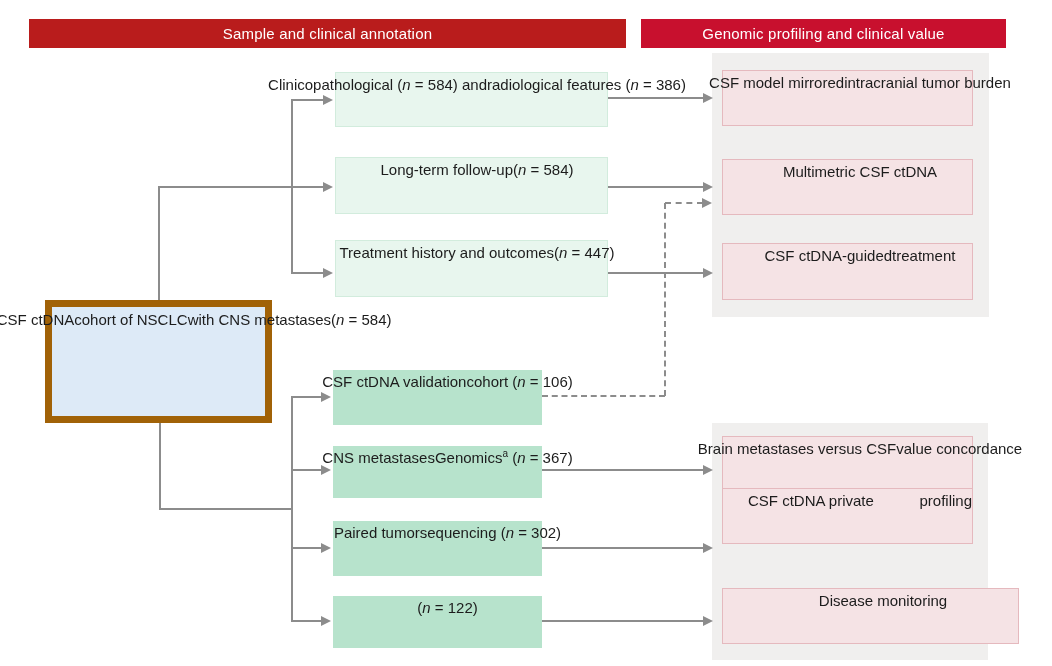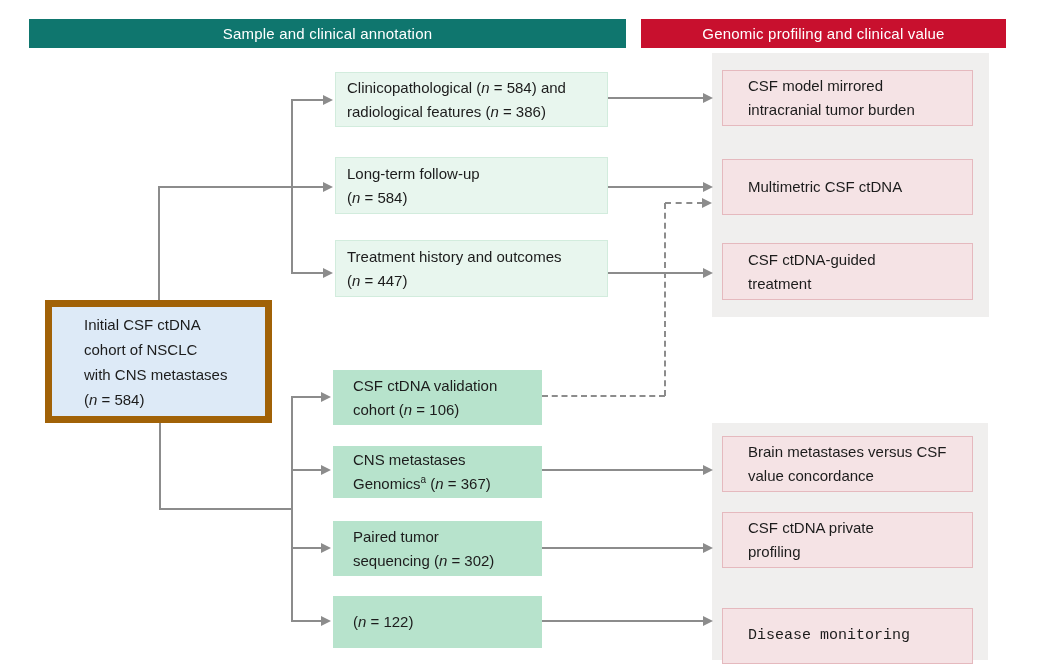--- a/index.html
+++ b/index.html
@@ -4,26 +4,26 @@
 <style>
   html,body{margin:0;padding:0;background:#ffffff;}
   #canvas{
     position:relative;width:1052px;height:666px;background:#ffffff;
     font-family:"Liberation Sans",sans-serif;color:#1c1c1c;overflow:hidden;
   }
   .banner{
     position:absolute;height:29px;display:flex;align-items:center;justify-content:center;
     color:#ffffff;font-size:15px;letter-spacing:.2px;
   }
-  .banner.green{background:#0f766e;}
+  .banner.green{background:#b91c1c;}
   .banner.red{background:#c8102e;}
   .panel{position:absolute;background:#f0efee;}
   .box{
     position:absolute;box-sizing:border-box;font-size:15px;line-height:24px;
-    display:flex;flex-direction:column;justify-content:center;
+    display:flex;flex-direction:row;justify-content:center;
   }
   .box .ln{white-space:nowrap;}
   .box i{font-style:italic;}
   .box sup{font-size:10px;line-height:0;}
   .blue{background:#ddeaf7;border:7px solid #a16207;padding-left:32px;line-height:25px;}
   .lgreen{background:#e8f6ee;border:1px solid #d2ecdd;padding-left:11px;}
   .dgreen{background:#b7e3cc;border:none;padding-left:20px;}
   .pink{background:#f5e3e5;border:1px solid #e5b9be;padding-left:25px;}
   .hl{position:absolute;height:2px;background:#8c8c8c;}
   .vl{position:absolute;width:2px;background:#8c8c8c;}
@@ -90,25 +90,25 @@
       <div class="ln">Multimetric CSF ctDNA</div>
     </div>
   <div class="box pink" style="left:722px;top:243px;width:251px;height:57px;">
       <div class="ln">CSF ctDNA-guided</div>
       <div class="ln">treatment</div>
     </div>
   <div class="box pink" style="left:722px;top:436px;width:251px;height:56px;">
       <div class="ln">Brain metastases versus CSF</div>
       <div class="ln">value concordance</div>
     </div>
-  <div class="box pink" style="left:722px;top:512px;width:251px;height:56px;">
+  <div class="box pink" style="left:722px;top:488px;width:251px;height:56px;justify-content:space-between;">
       <div class="ln">CSF ctDNA private</div>
       <div class="ln">profiling</div>
     </div>
-  <div class="box pink" style="left:722px;top:608px;width:251px;height:56px;font-family:Liberation Mono, monospace;">
+  <div class="box pink" style="left:722px;top:588px;width:297px;height:56px;">
       <div class="ln">Disease monitoring</div>
     </div>
 
   <div class="vl" style="left:158px;top:186px;height:114px;"></div>
   <div class="hl" style="left:158px;top:186px;width:166px;"></div>
   <div class="arr" style="left:323px;top:182px;"></div>
   <div class="vl" style="left:291px;top:99px;height:175px;"></div>
   <div class="hl" style="left:291px;top:99px;width:32px;"></div>
   <div class="arr" style="left:323px;top:95px;"></div>
   <div class="hl" style="left:291px;top:272px;width:32px;"></div>

